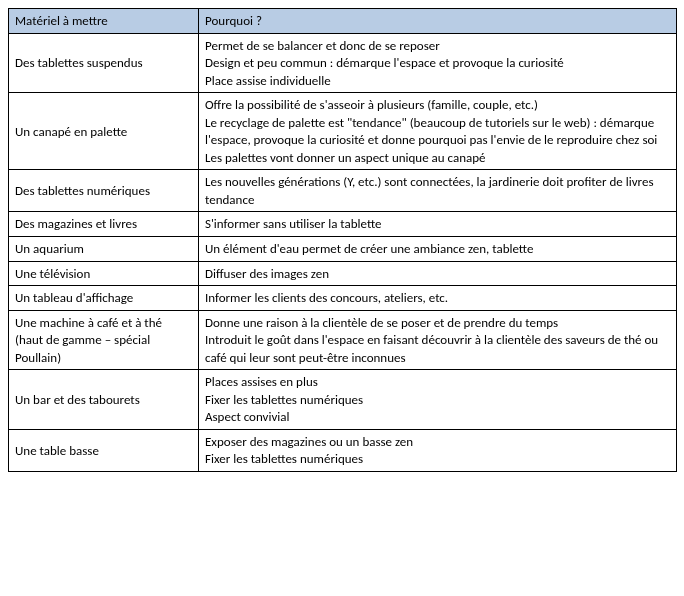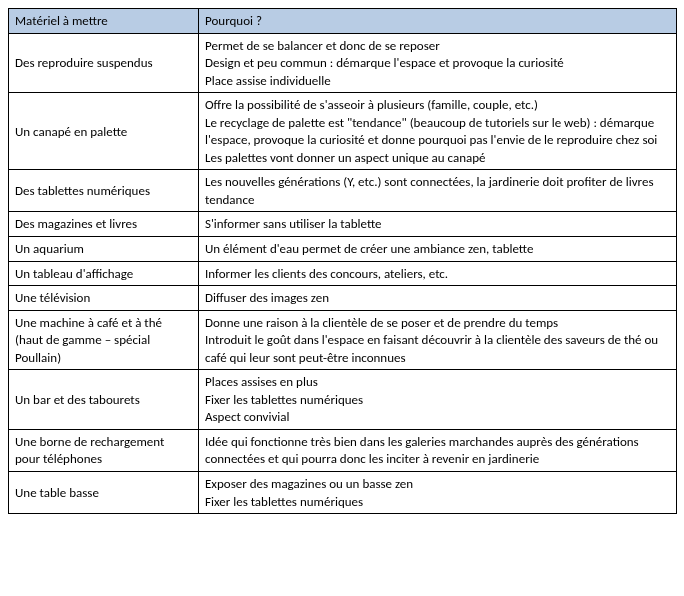--- a/index.html
+++ b/index.html
@@ -40,21 +40,21 @@
       <col class="c2">
   </colgroup>
   <thead>
     <tr>
       <th>Matériel à mettre</th>
       <th>Pourquoi ?</th>
     </tr>
   </thead>
   <tbody id="tbody">
       <tr>
-        <td>Des reproduire suspendus</td>
+        <td>Des tablettes suspendus</td>
         <td>
           <span class="line">Permet de se balancer et donc de se reposer</span>
           <span class="line">Design et peu commun : démarque l'espace et provoque la curiosité</span>
           <span class="line">Place assise individuelle</span>
         </td>
       </tr>
       <tr>
         <td>Un canapé en palette</td>
         <td>
           <span class="line">Offre la possibilité de s'asseoir à plusieurs (famille, couple, etc.)</span>
@@ -74,53 +74,47 @@
           <span class="line">S'informer sans utiliser la tablette</span>
         </td>
       </tr>
       <tr>
         <td>Un aquarium</td>
         <td>
           <span class="line">Un élément d'eau permet de créer une ambiance zen, tablette</span>
         </td>
       </tr>
       <tr>
+        <td>Une télévision</td>
+        <td>
+          <span class="line">Diffuser des images zen</span>
+        </td>
+      </tr>
+      <tr>
         <td>Un tableau d'affichage</td>
         <td>
           <span class="line">Informer les clients des concours, ateliers, etc.</span>
-        </td>
-      </tr>
-      <tr>
-        <td>Une télévision</td>
-        <td>
-          <span class="line">Diffuser des images zen</span>
         </td>
       </tr>
       <tr>
         <td>Une machine à café et à thé (haut de gamme – spécial Poullain)</td>
         <td>
           <span class="line">Donne une raison à la clientèle de se poser et de prendre du temps</span>
           <span class="line">Introduit le goût dans l'espace en faisant découvrir à la clientèle des saveurs de thé ou café qui leur sont peut-être inconnues</span>
         </td>
       </tr>
       <tr>
         <td>Un bar et des tabourets</td>
         <td>
           <span class="line">Places assises en plus</span>
           <span class="line">Fixer les tablettes numériques</span>
           <span class="line">Aspect convivial</span>
         </td>
       </tr>
       <tr>
-        <td>Une borne de rechargement pour téléphones</td>
-        <td>
-          <span class="line">Idée qui fonctionne très bien dans les galeries marchandes auprès des générations connectées et qui pourra donc les inciter à revenir en jardinerie</span>
-        </td>
-      </tr>
-      <tr>
         <td>Une table basse</td>
         <td>
           <span class="line">Exposer des magazines ou un basse zen</span>
           <span class="line">Fixer les tablettes numériques</span>
         </td>
       </tr>
     </tbody>
 </table>
 
 </body></html>

